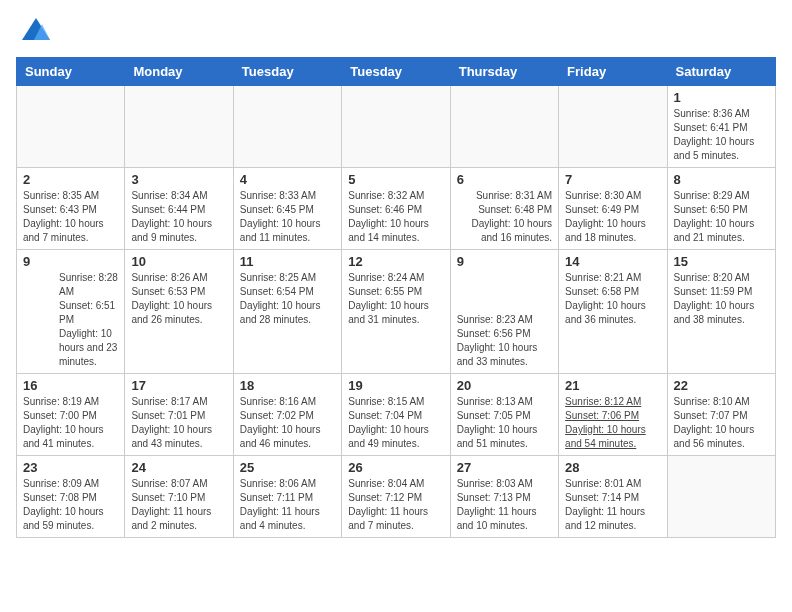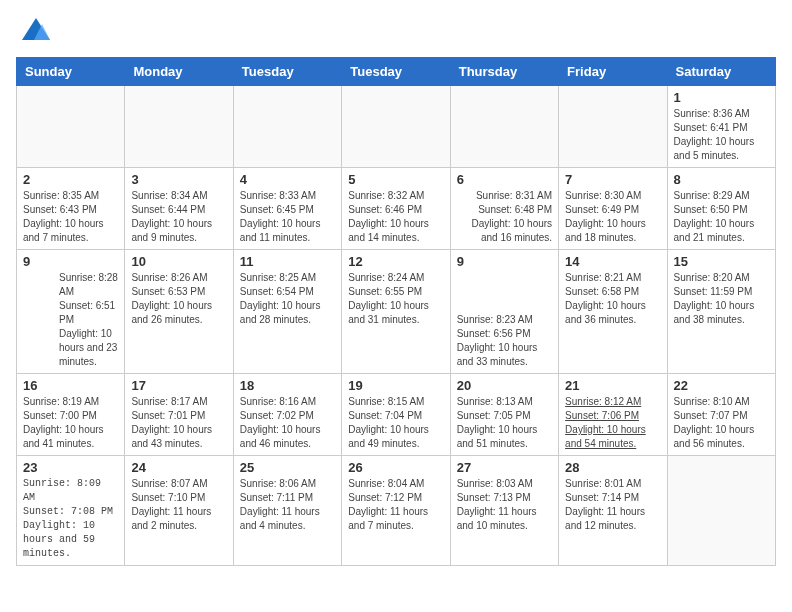--- a/index.html
+++ b/index.html
@@ -262,21 +262,21 @@
         <td>
           <span class="day-number">22</span>
           <div class="day-info" style="white-space: pre-line;">Sunrise: 8:10 AM
 Sunset: 7:07 PM
 Daylight: 10 hours and 56 minutes.</div>
         </td>
       </tr>
       <tr>
         <td>
           <span class="day-number">23</span>
-          <div class="day-info" style="white-space: pre-line; font-family: Liberation Mono, monospace;">Sunrise: 8:09 AM
+          <div class="day-info" style="white-space: pre-line;">Sunrise: 8:09 AM
 Sunset: 7:08 PM
 Daylight: 10 hours and 59 minutes.</div>
         </td>
         <td>
           <span class="day-number">24</span>
           <div class="day-info" style="white-space: pre-line;">Sunrise: 8:07 AM
 Sunset: 7:10 PM
 Daylight: 11 hours and 2 minutes.</div>
         </td>
         <td>

